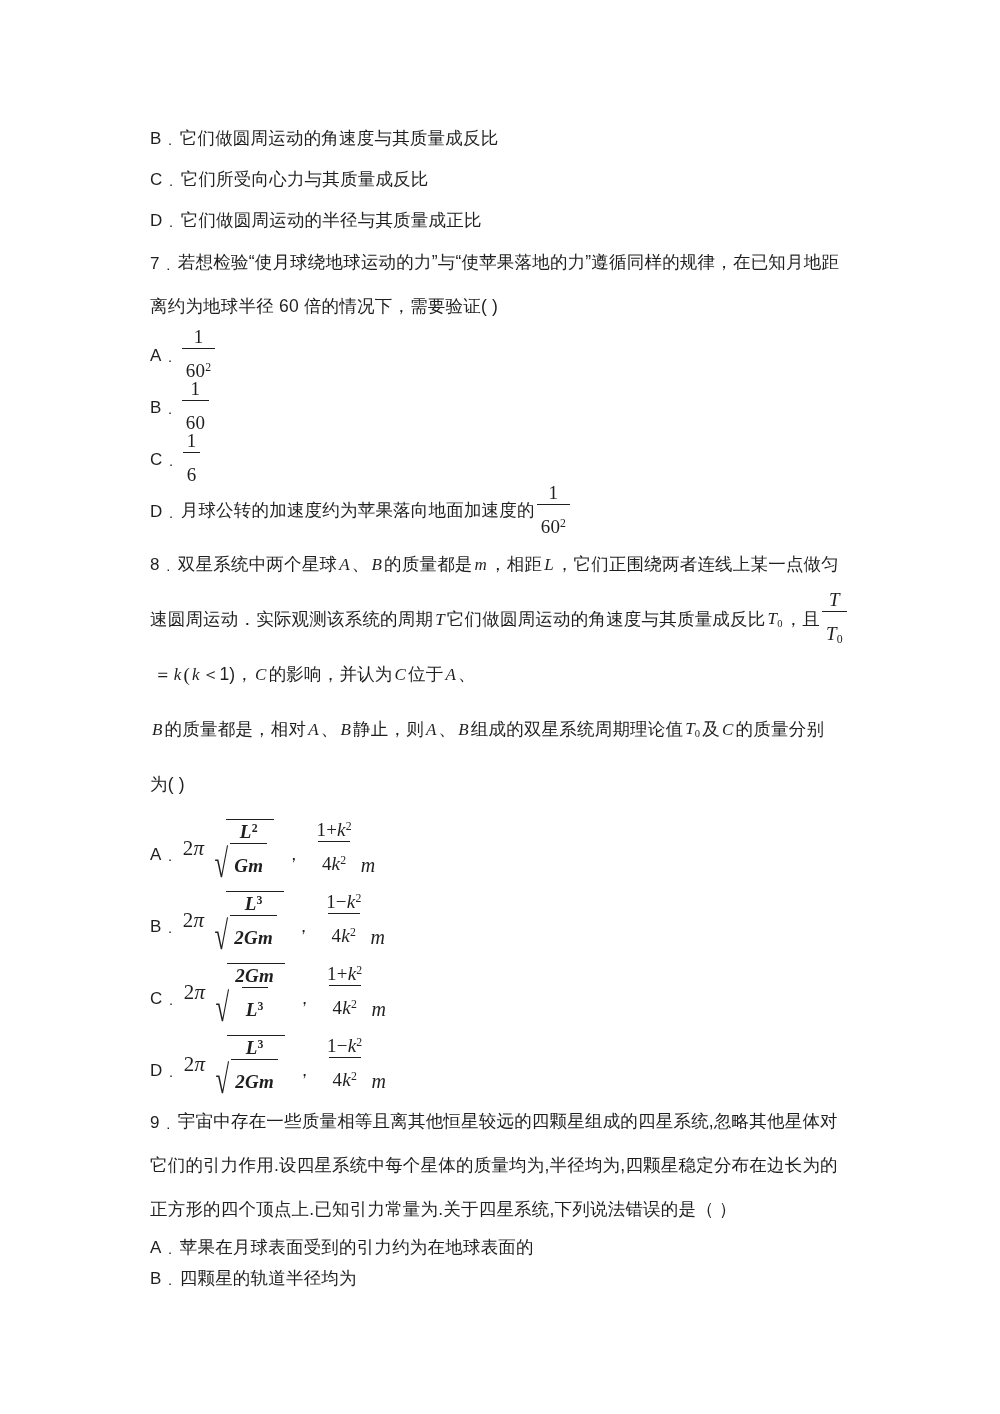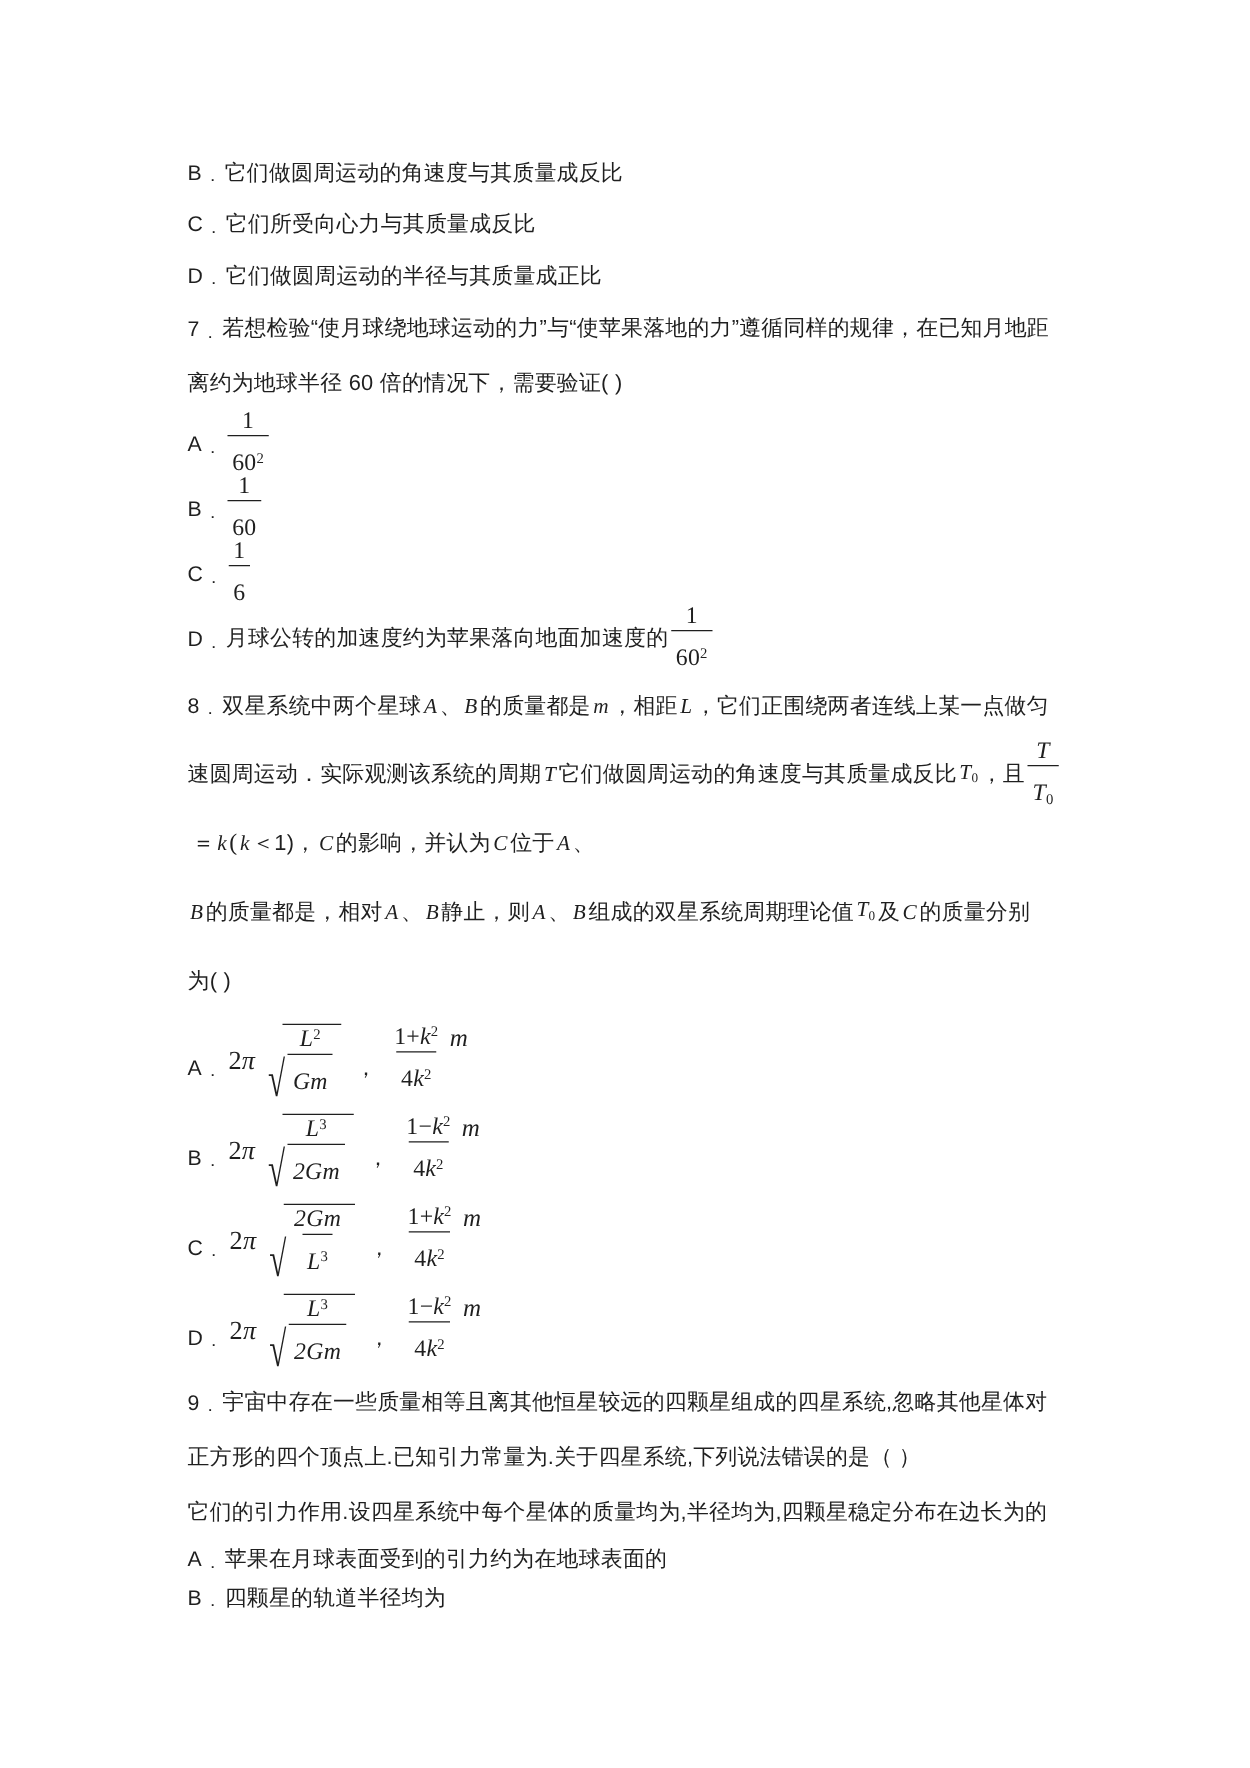--- a/index.html
+++ b/index.html
@@ -133,20 +133,21 @@
     transform-origin: right bottom;
     margin-right: -2px;
     position: relative;
     top: 3px;
   }
   .sqrt .radbody {
     border-top: 1.3px solid #1f1f1f;
     padding: 1px 5px 0 2px;
     display: flex;
     align-items: flex-start;
+    font-weight: bold;
   }
   .sqrt .radbody .frac { top: 0; margin-top: 1px; }
 
   .comma-math {
     font-family: "Liberation Serif", "DejaVu Serif", serif;
     font-style: normal;
     font-size: 17px;
     margin: 0 8px 0 10px;
     position: relative;
     top: 6px;
@@ -175,21 +176,21 @@
   }
   .sep-math {
     font-size: 13px;
     margin: 0 6px 0 2px;
     position: relative;
     top: 8px;
   }
   .indent { padding-left: 4px; }
   .inline-frac-tail {
     display: inline-flex;
-    align-items: flex-start;
+    align-items: flex-end;
   }
 </style>
 </head>
 <body>
 
 <div class="page">
   <div class="content">
 
     <div class="blk-opt">
       <div class="line opt-line">
@@ -450,26 +451,26 @@
 
     <div class="blk-q">
       <div class="line">
         <span class="opt-label">9</span>
         <span class="sep">．</span>
         <span class="txt">宇宙中存在一些质量相等且离其他恒星较远的四颗星组成的四星系统,忽略其他星体对</span>
       </div>
     </div>
     <div class="blk-q">
       <div class="line">
+        <span class="txt">它们的引力作用.设四星系统中每个星体的质量均为,半径均为,四颗星稳定分布在边长为的</span>
+      </div>
+    </div>
+    <div class="blk-q">
+      <div class="line">
         <span class="txt">正方形的四个顶点上.已知引力常量为.关于四星系统,下列说法错误的是（      ）</span>
-      </div>
-    </div>
-    <div class="blk-q">
-      <div class="line">
-        <span class="txt">它们的引力作用.设四星系统中每个星体的质量均为,半径均为,四颗星稳定分布在边长为的</span>
       </div>
     </div>
 
     <div class="blk-tight">
       <div class="line opt-line">
         <span class="opt-label">A</span>
         <span class="sep">．</span>
         <span class="txt">苹果在月球表面受到的引力约为在地球表面的</span>
       </div>
     </div>

